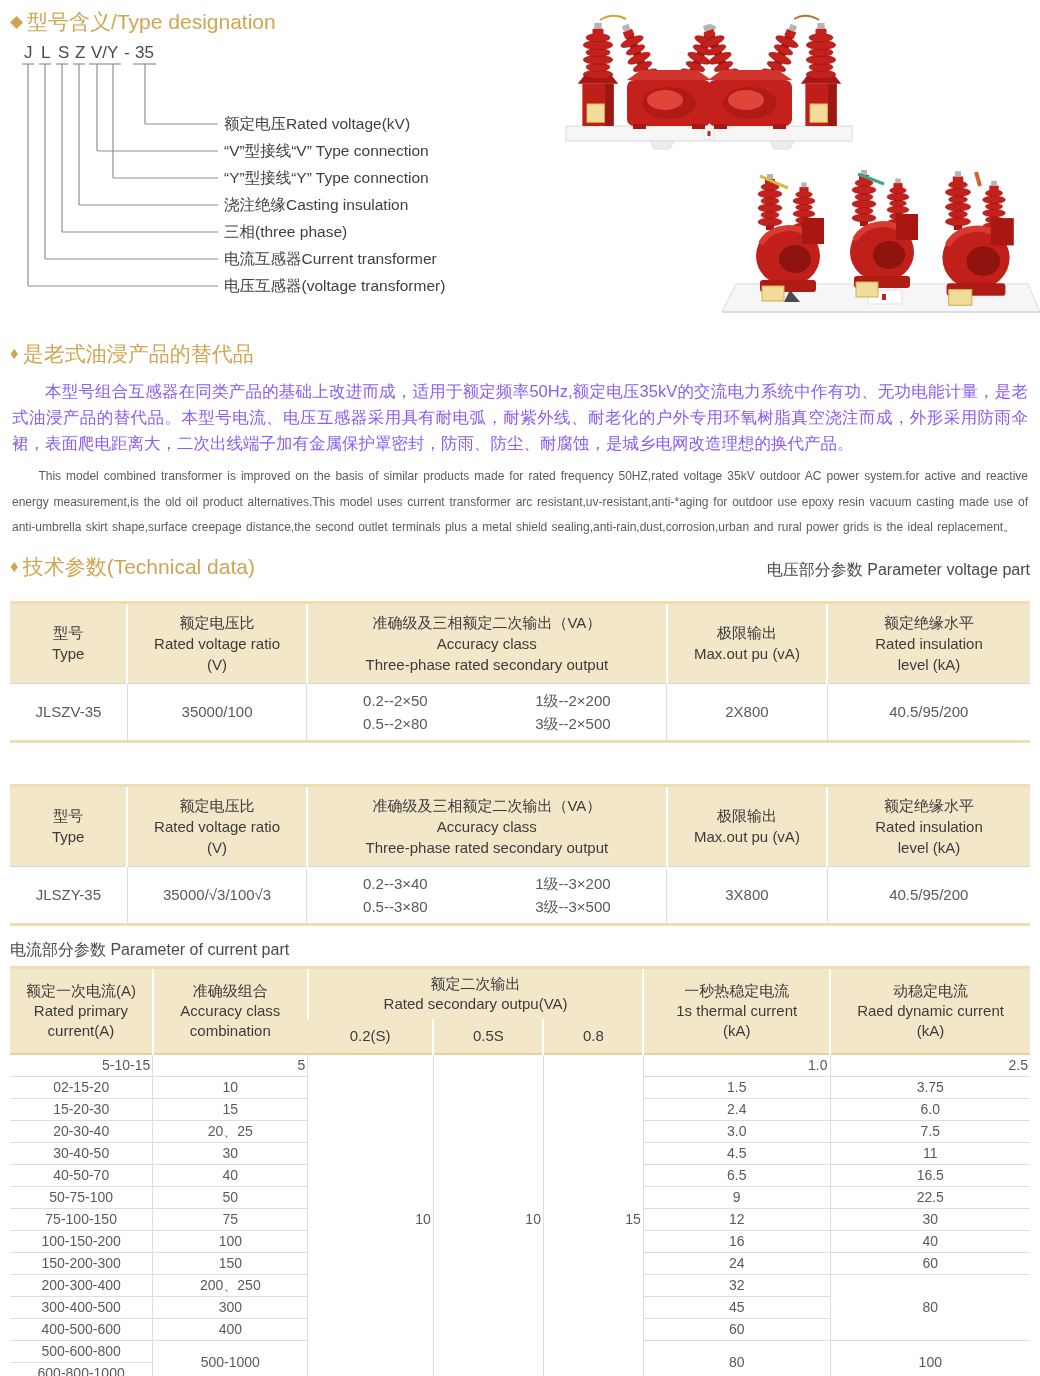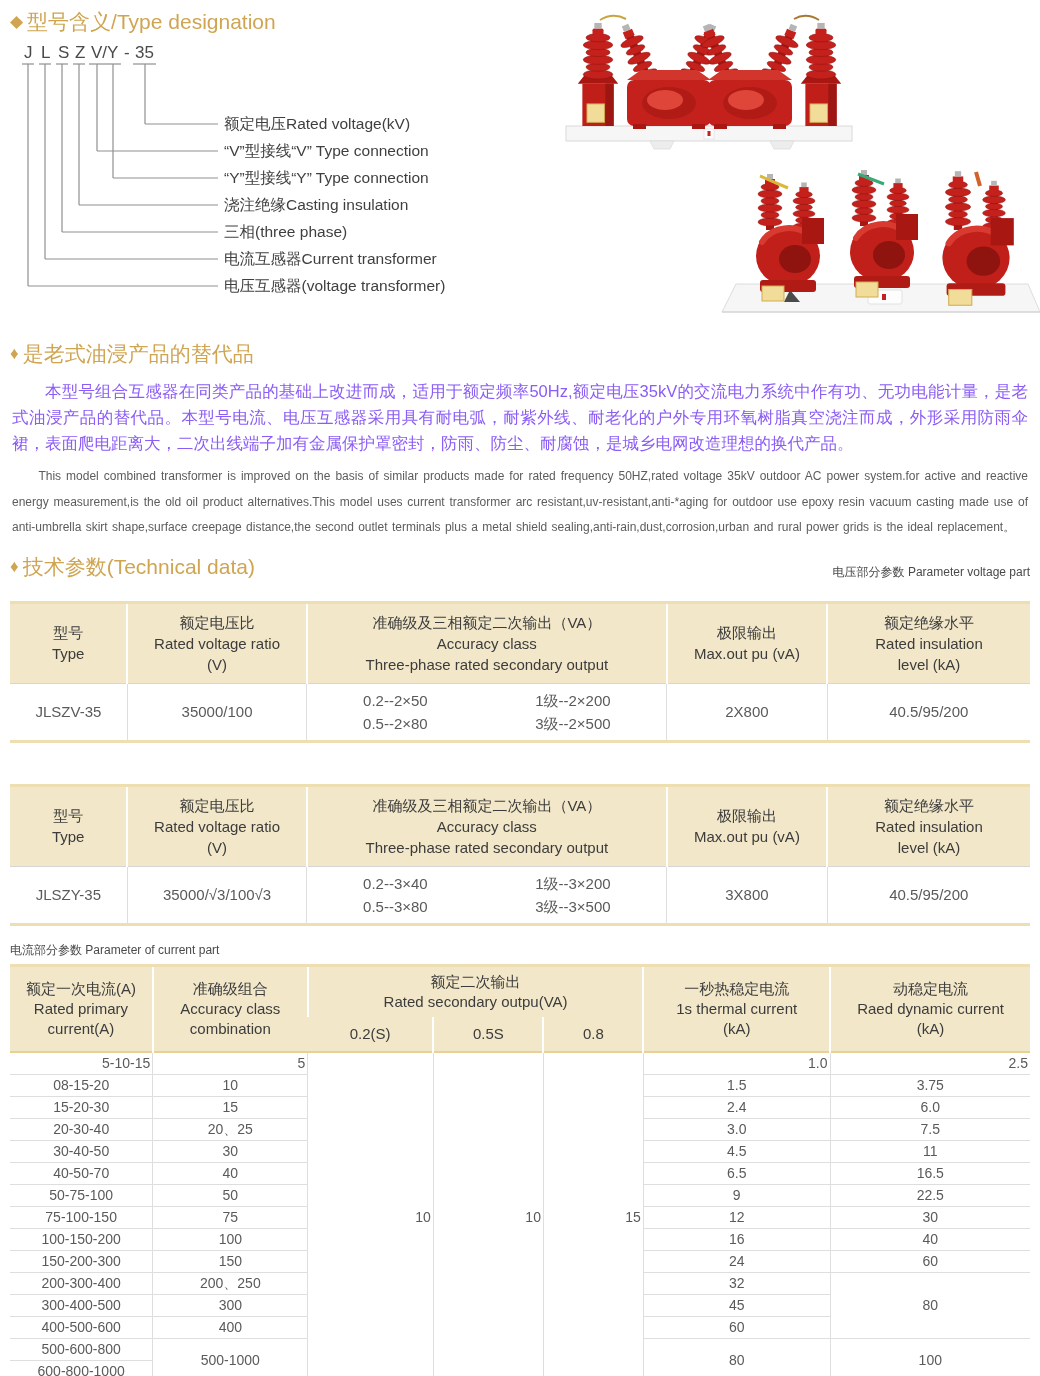--- a/index.html
+++ b/index.html
@@ -16,21 +16,21 @@
   .photo1{position:absolute;left:548px;top:0;}
   .photo2{position:absolute;left:698px;top:158px;}
 
   
   .desc-section{margin-top:2px;}
   .para-cn{font-size:16.5px;line-height:26px;color:#8b5cf6;text-align:justify;text-indent:2em;margin:10px 2px 6px 2px;}
   .para-en{font-size:12px;line-height:25.5px;color:#5c5c5c;text-align:justify;text-indent:2.2em;margin:8px 2px 0 2px;word-spacing:1px;}
 
   
   .tech-head-row{display:flex;justify-content:space-between;align-items:flex-end;margin-top:12px;margin-bottom:4px;}
-  .part-caption{font-size:12px;color:#4a4a4a;}
+  .part-caption{font-size:16px;color:#4a4a4a;}
   .caption-row{text-align:left;margin:14px 8px 5px 0;}
 
   
   table.dtable{width:100%;border-collapse:collapse;table-layout:fixed;
     border-top:3px solid #eedfb2;border-bottom:3px solid #eedfb2;}
   table.dtable thead th{background:#f2e7c9;color:#3c3c3c;font-weight:400;font-size:15px;line-height:21px;
     white-space:pre-line;vertical-align:middle;padding:8px 2px;border-left:2px solid #fff;}
   table.dtable thead th:first-child{border-left:none;}
   table.dtable td{color:#5a5a5a;font-size:15px;text-align:center;vertical-align:middle;
     border-left:1px solid #dedede;padding:4px 2px;}
@@ -357,21 +357,21 @@
         <tr>
           <td>5-10-15</td>
           <td>5</td>
           <td rowspan="15">10</td>
           <td rowspan="15">10</td>
           <td rowspan="15">15</td>
           <td>1.0</td>
           <td>2.5</td>
         </tr>
         <tr>
-          <td>08-15-20</td>
+          <td>02-15-20</td>
           <td>10</td>
           <td>1.5</td>
           <td>3.75</td>
         </tr>
         <tr>
           <td>15-20-30</td>
           <td>15</td>
           <td>2.4</td>
           <td>6.0</td>
         </tr>

